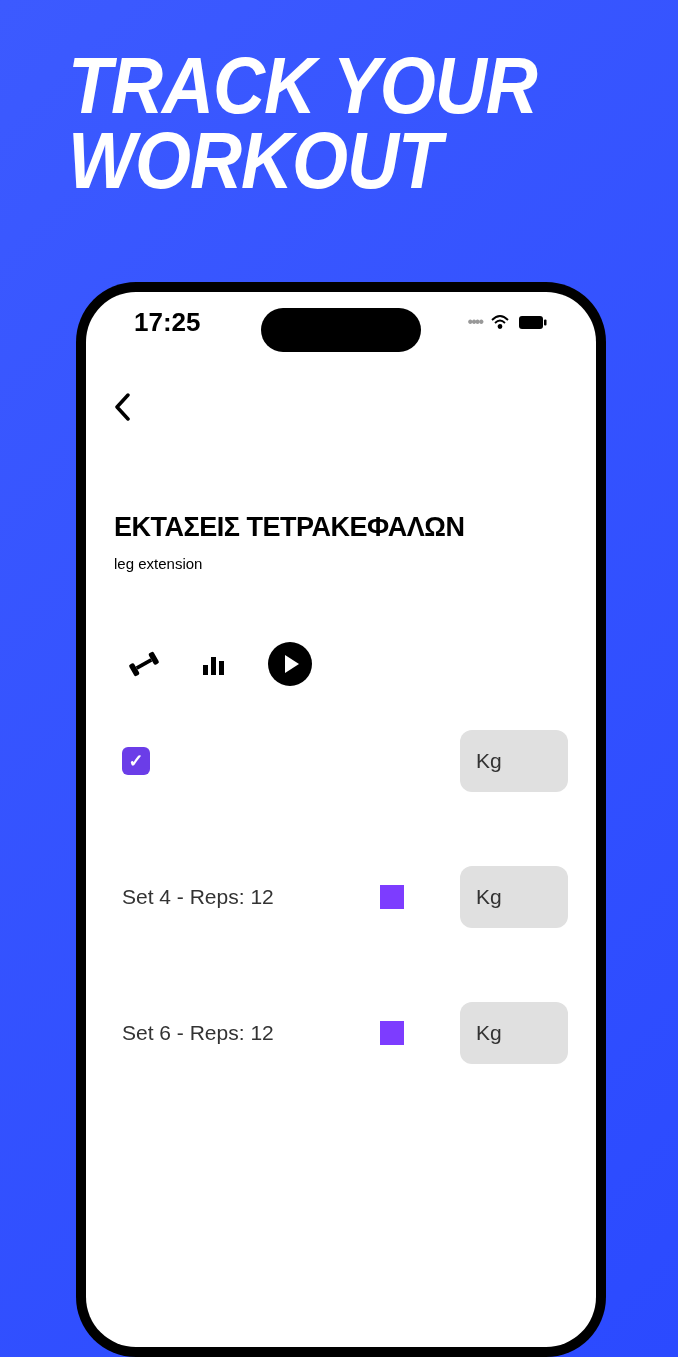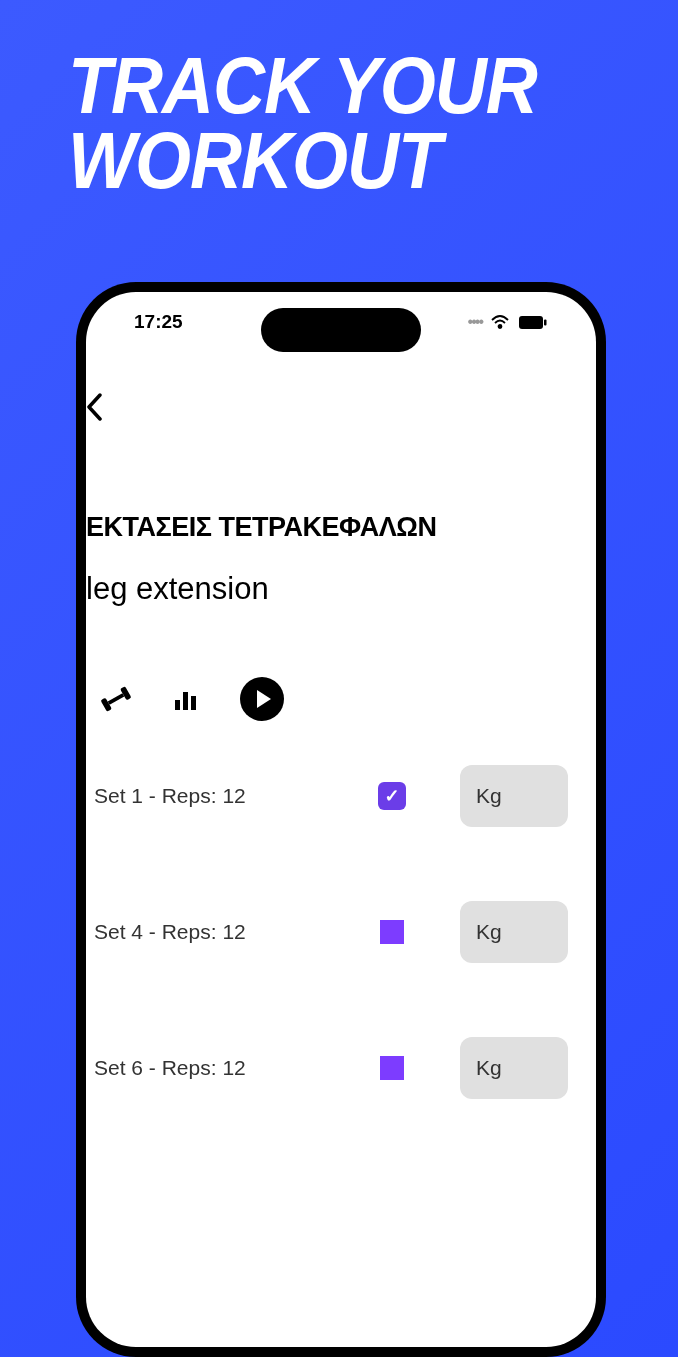--- a/index.html
+++ b/index.html
@@ -70,21 +70,21 @@
       right: 0;
       height: 60px;
       display: flex;
       align-items: center;
       justify-content: space-between;
       padding: 0 48px;
       z-index: 5;
     }
     
     .status-time {
-      font-size: 19px;
+      font-size: 26px;
       font-weight: 700;
       color: #000;
     }
     
     .status-icons {
       display: flex;
       align-items: center;
       gap: 8px;
     }
     
@@ -99,20 +99,21 @@
       height: 15px;
     }
     
     .battery-icon {
       width: 30px;
       height: 15px;
     }
     
     .app-content {
       padding-top: 95px;
+      padding-left: 28px;
       padding-right: 28px;
     }
     
     .back-button {
       width: 40px;
       height: 40px;
       display: flex;
       align-items: center;
       justify-content: flex-start;
       cursor: pointer;
@@ -123,24 +124,24 @@
     }
     
     .exercise-title {
       font-size: 27px;
       font-weight: 800;
       color: #000;
       letter-spacing: -0.5px;
     }
     
     .exercise-subtitle {
-      font-size: 31px;
+      font-size: 15px;
       font-weight: 500;
       color: #000;
-      margin-top: 28px;
+      margin-top: 12px;
     }
     
     .action-icons {
       display: flex;
       align-items: center;
       gap: 38px;
       margin-top: 70px;
       margin-left: 14px;
     }
     
@@ -301,21 +302,20 @@
           </svg>
         </div>
         <div class="play-icon">
           <div class="play-triangle"></div>
         </div>
       </div>
 
       <div class="sets-container">
 
         <div class="set-row">
-          <div class="set-label">Set 1 - Reps: 12</div>
           <div class="checkbox-container">
             <div class="checkbox-checked">
               <span class="checkmark">✓</span>
             </div>
           </div>
           <div class="kg-input">Kg</div>
         </div>
 
         <div class="set-row">
           <div class="set-label">Set 4 - Reps: 12</div>

